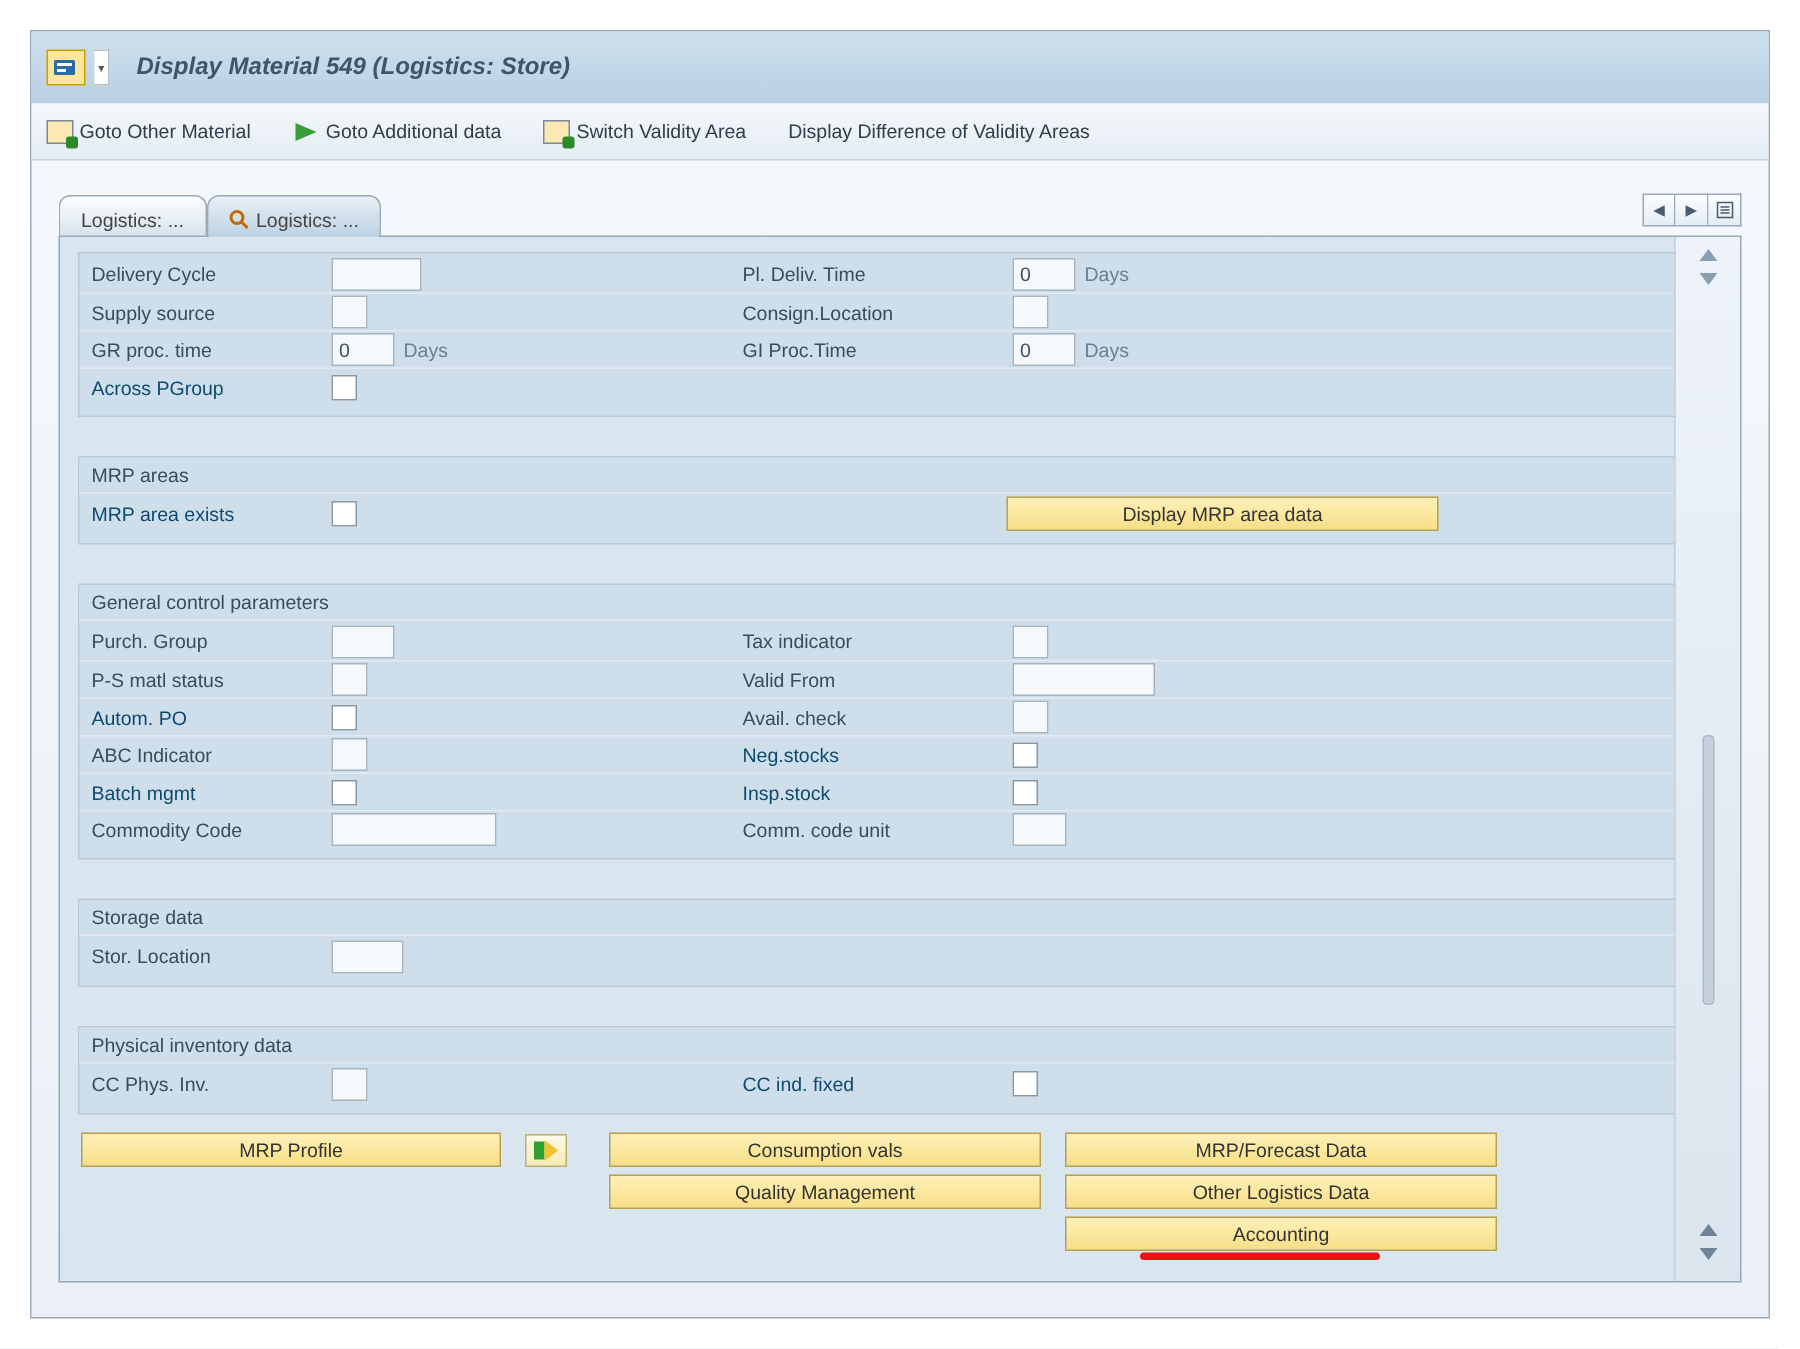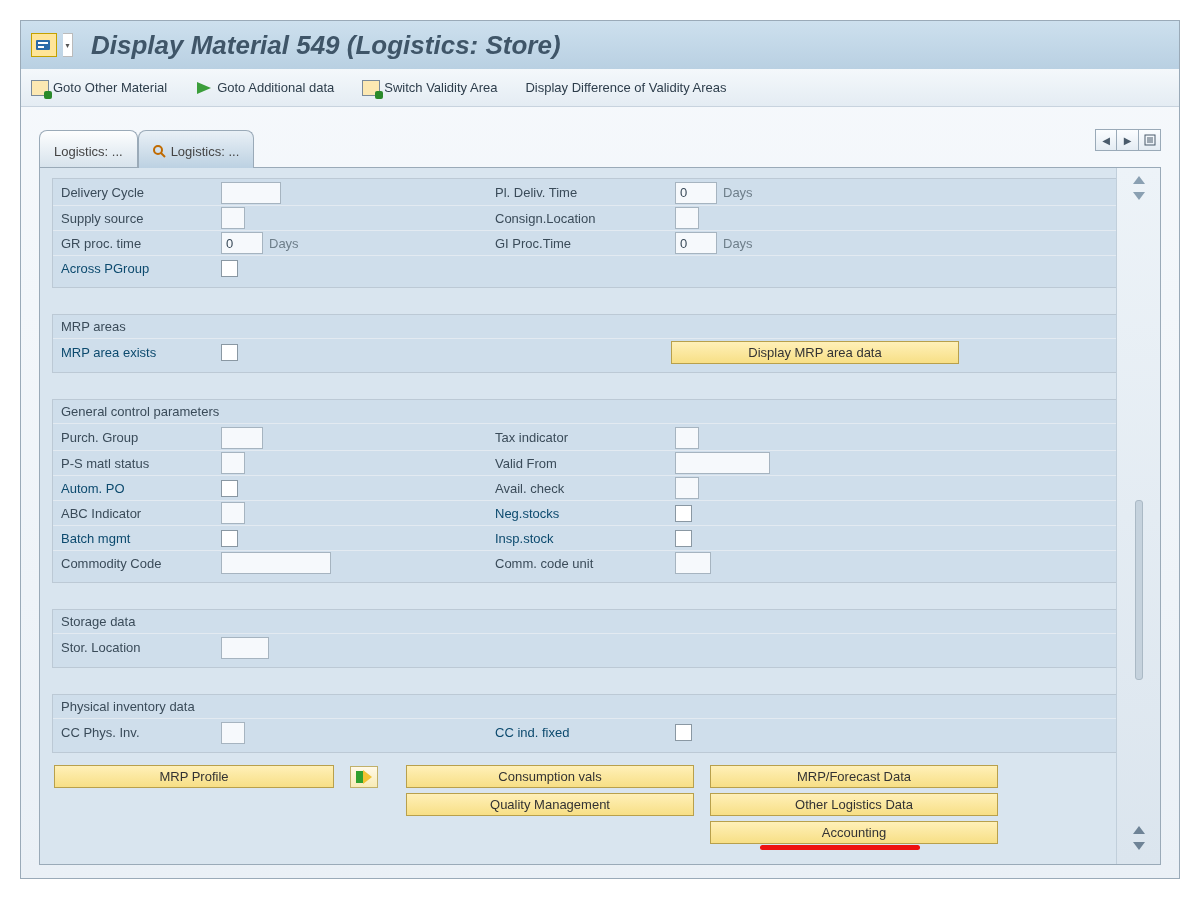--- a/index.html
+++ b/index.html
@@ -31,21 +31,21 @@
     display:flex;align-items:center;justify-content:center;
   }
   .title-dd {
     width: 10px; height: 24px; background:#fff;
     border:1px solid #bbb; border-left:none;
     display:flex;align-items:center;justify-content:center;
     font-size:8px; color:#555;
   }
   .title-text {
     margin-left: 18px;
-    font-size: 26px; font-weight: bold; font-style: italic;
+    font-size: 16px; font-weight: bold; font-style: italic;
     color: #3f5568;
   }
   
   .toolbar {
     height: 38px; padding: 0 10px;
     display:flex; align-items:center; gap: 28px;
     background: linear-gradient(#f4f8fb,#e4ecf3);
     border-bottom: 1px solid #c8d3de;
   }
   .tool-btn { display:flex; align-items:center; gap:4px; color:#2d3d4b; cursor:pointer;}
@@ -59,21 +59,21 @@
     width:0;height:0;border-top:6px solid transparent;border-bottom:6px solid transparent;
     border-left:14px solid #3b9e3b;
   }
   
   .tab-area {
     padding: 22px 18px 0;
     position:relative;
   }
   .tab-row { display:flex; align-items:flex-end; gap:0; position:relative;}
   .tab {
-    height: 38px; padding: 4px 14px 0;
+    height: 28px; padding: 4px 14px 0;
     border:1px solid #9aaab8; border-bottom:none;
     border-top-left-radius: 8px; border-top-right-radius: 8px;
     background: linear-gradient(#fdfefe,#d6e2ec);
     color:#444; cursor:pointer;
     display:flex; align-items:center; gap:4px;
     position:relative; top:1px;
   }
   .tab.active {
     background: linear-gradient(#e9f0f6,#bcd1e2);
     z-index:2;

